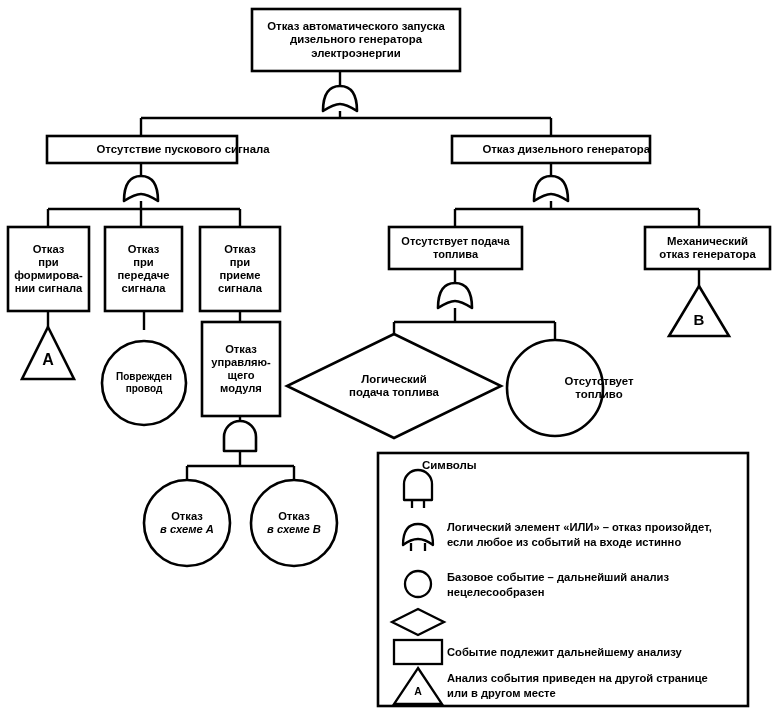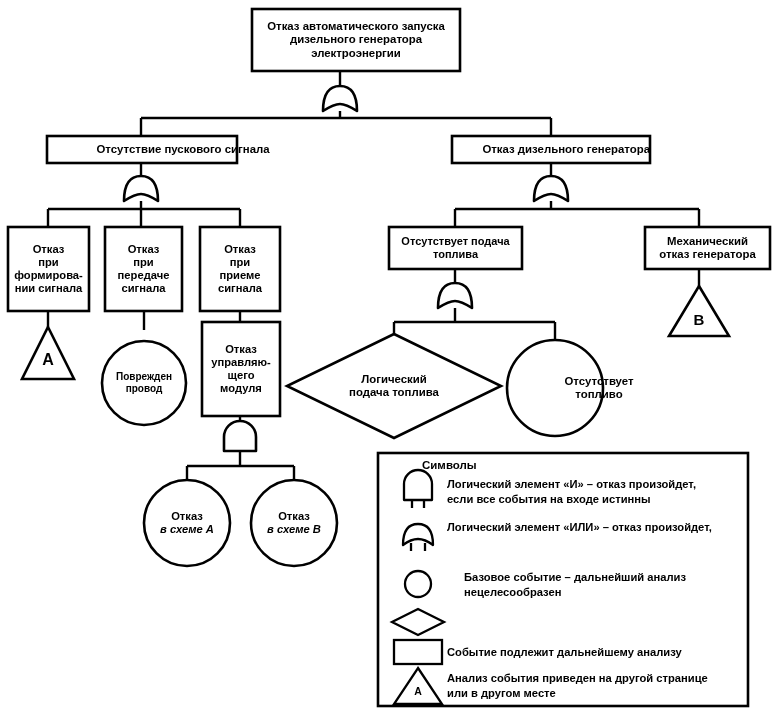--- a/index.html
+++ b/index.html
@@ -210,30 +210,27 @@
   <div><span>Отсутствует</span><br>
        <span>топливо</span></div>
 </div>
 
 <div class="lbl" style="left:673px;top:307px;width:52px;height:26px;font-size:15px;">
   <div><span>B</span></div>
 </div>
 
 <div class="lg-title" style="left:378px;top:459px;width:370px;">Символы</div>
 
-<div class="lg-txt" style="left:447px;top:477px;width:300px;">
-  <span>Логический элемент «И» – отказ произойдет,</span><br>
-  <span>если все события на входе истинны</span>
-</div>
 
 <div class="lg-txt" style="left:447px;top:520px;width:300px;">
   <span>Логический элемент «ИЛИ» – отказ произойдет,</span><br>
-</div>
-
-<div class="lg-txt" style="left:464px;top:570px;width:300px;">
+  <span>если любое из событий на входе истинно</span>
+</div>
+
+<div class="lg-txt" style="left:447px;top:570px;width:300px;">
   <span>Базовое событие – дальнейший анализ</span><br>
   <span>нецелесообразен</span>
 </div>
 
 
 <div class="lg-txt" style="left:447px;top:645px;width:300px;">
   <span>Событие подлежит дальнейшему анализу</span>
 </div>
 
 <div class="lg-txt" style="left:447px;top:671px;width:300px;">

